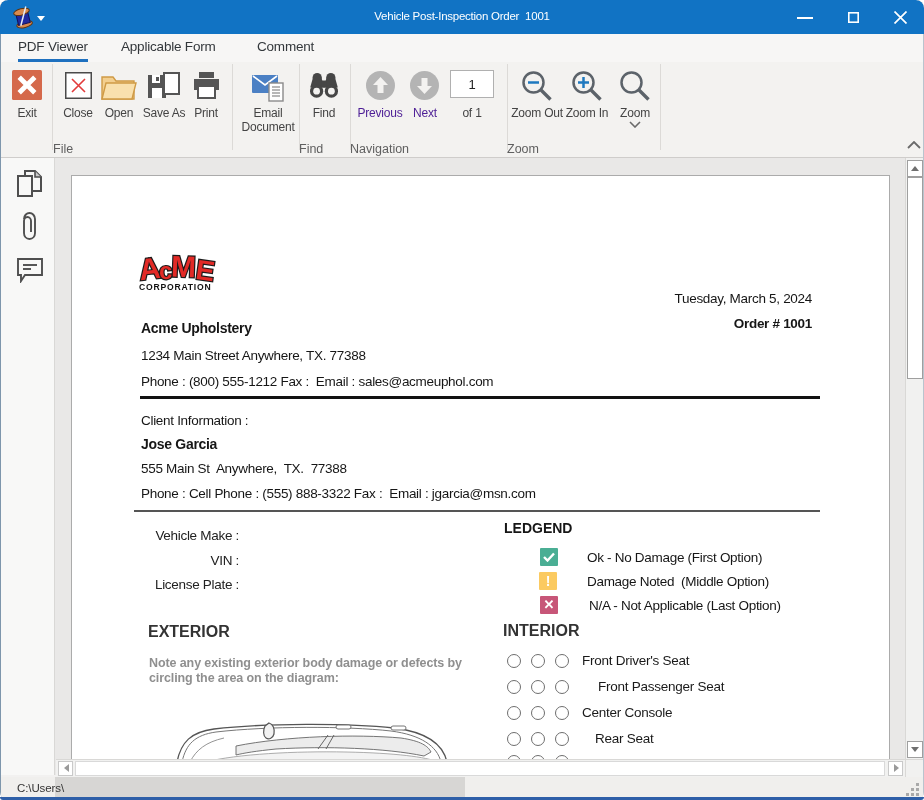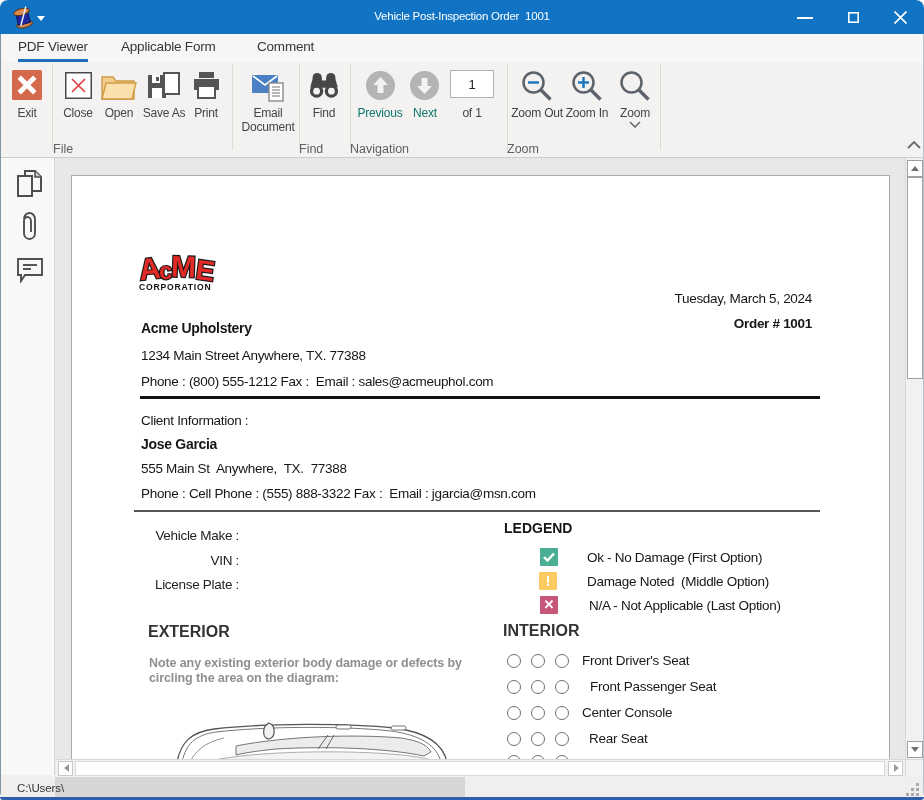--- a/index.html
+++ b/index.html
@@ -12,21 +12,21 @@
 #title { position:absolute; left:0; top:10px; width:924px; text-align:center; color:#fff; font-size:11.5px; letter-spacing:-0.25px; }
 
 #tabrow { position:absolute; left:1px; top:34px; width:922px; height:28px; background:#f7f6f5; }
 .tab { position:absolute; top:5px; font-size:13.5px; letter-spacing:-0.2px; color:#33373b; }
 #tab-underline { position:absolute; left:17px; top:25px; width:70px; height:3px; background:#1e70bf; }
 
 #ribbon { position:absolute; left:1px; top:62px; width:922px; height:96px; background:#f3f2f0; border-bottom:1px solid #cfcdcb; }
 .vsep { position:absolute; top:2px; height:86px; width:1px; background:#dcdad7; }
 .rlabel { position:absolute; font-size:12px; letter-spacing:-0.2px; color:#444; text-align:center; }
 .glabel { position:absolute; top:80px; font-size:12.5px; color:#5f5f5f; }
-.dis { color:#0f766e; }
+.dis { color:#4c1d95; }
 
 #mainarea { position:absolute; left:1px; top:158px; width:922px; height:617px; background:#e9e8e7; }
 #sidebar { position:absolute; left:0; top:0; width:54px; height:617px; background:#f8f8f7; border-right:1px solid #d9d8d6; }
 #page { position:absolute; left:70px; top:17px; width:819px; height:600px; background:#fff; border:1px solid #ababab; border-bottom:none; }
 
 #vscroll { position:absolute; left:904px; top:0; width:18px; height:601px; background:#f1f1f0; border-left:1px solid #d9d8d6; }
 
 #hscroll { position:absolute; left:55px; top:601px; width:849px; height:18px; background:#f1f1f0; border-top:1px solid #d9d8d6; }
 #corner { position:absolute; left:904px; top:601px; width:18px; height:18px; background:#f1f1f0; border-left:1px solid #d9d8d6; border-top:1px solid #d9d8d6; }
 .sbtn { position:absolute; background:#fff; border:1px solid #cfcfcf; }
@@ -245,23 +245,23 @@
       <div class="cb" style="left:467px;top:396px;background:#fbca61;font-size:14px;line-height:18px">!</div>
       <div class="cb" style="left:468px;top:420px;background:#c75678;font-size:13px;line-height:18px">✕</div>
       <div class="doc" style="left:515px;top:374px">Ok - No Damage (First Option)</div>
       <div class="doc" style="left:515px;top:398px">Damage Noted&nbsp; (Middle Option)</div>
       <div class="doc" style="left:517px;top:422px">N/A - Not Applicable (Last Option)</div>
       <div class="doc b" style="left:431px;top:446px;font-size:16px;letter-spacing:0;color:#333">INTERIOR</div>
       <div class="doc b" style="left:76px;top:447px;font-size:16px;letter-spacing:0;color:#333">EXTERIOR</div>
       <div class="doc b" style="left:77px;top:480px;width:320px;font-size:12.5px;letter-spacing:-0.1px;color:#8f8f8f;line-height:14.5px">Note any existing exterior body damage or defects by circling the area on the diagram:</div>
 
       <div class="introw" style="left:435px;top:477px"><span class="radio"></span><span class="radio"></span><span class="radio"></span><span style="margin-left:3px">Front Driver's Seat</span></div>
-      <div class="introw" style="left:435px;top:503px"><span class="radio"></span><span class="radio"></span><span class="radio"></span><span style="margin-left:11px">Front Passenger Seat</span></div>
+      <div class="introw" style="left:435px;top:503px"><span class="radio"></span><span class="radio"></span><span class="radio"></span><span style="margin-left:19px">Front Passenger Seat</span></div>
       <div class="introw" style="left:435px;top:529px"><span class="radio"></span><span class="radio"></span><span class="radio"></span><span style="margin-left:3px">Center Console</span></div>
-      <div class="introw" style="left:435px;top:555px"><span class="radio"></span><span class="radio"></span><span class="radio"></span><span style="margin-left:10px">Rear Seat</span></div>
+      <div class="introw" style="left:435px;top:555px"><span class="radio"></span><span class="radio"></span><span class="radio"></span><span style="margin-left:16px">Rear Seat</span></div>
       <div class="introw" style="left:435px;top:578px"><span class="radio"></span><span class="radio"></span><span class="radio"></span></div>
 
       <svg class="abs" style="left:104px;top:546px" width="273" height="62" viewBox="0 0 273 62">
         <path d="M1,40 C5,20 15,10 38,7 C90,1 172,1 218,6 C250,10 267,22 271,40" fill="#fff" stroke="#555" stroke-width="1.3"></path>
         <path d="M6,40 C10,22 19,13 40,10 C92,4 170,4 215,9 C245,13 261,24 265,40" fill="none" stroke="#777" stroke-width="1"></path>
         <path d="M60,33 C68,31 80,29 100,27 C150,24 210,26 248,34 L255,30 C252,24 245,19 225,16 C180,12 110,14 60,24 Z" fill="#ececec" stroke="#666" stroke-width="0.9"></path>
         <path d="M152,13 L142,27 M158,13 L150,27" stroke="#666" stroke-width="1"></path>
         <path d="M93,1 C97,2 99,7 98,12 C97,16 93,18 90,16 C87,14 87,8 89,4 Z" fill="#f2f2f2" stroke="#555" stroke-width="1.2"></path>
         <rect x="160" y="3" width="15" height="4" rx="2" fill="#fff" stroke="#666" stroke-width="0.9"></rect>
         <rect x="215" y="4" width="15" height="4" rx="2" fill="#fff" stroke="#666" stroke-width="0.9"></rect>

